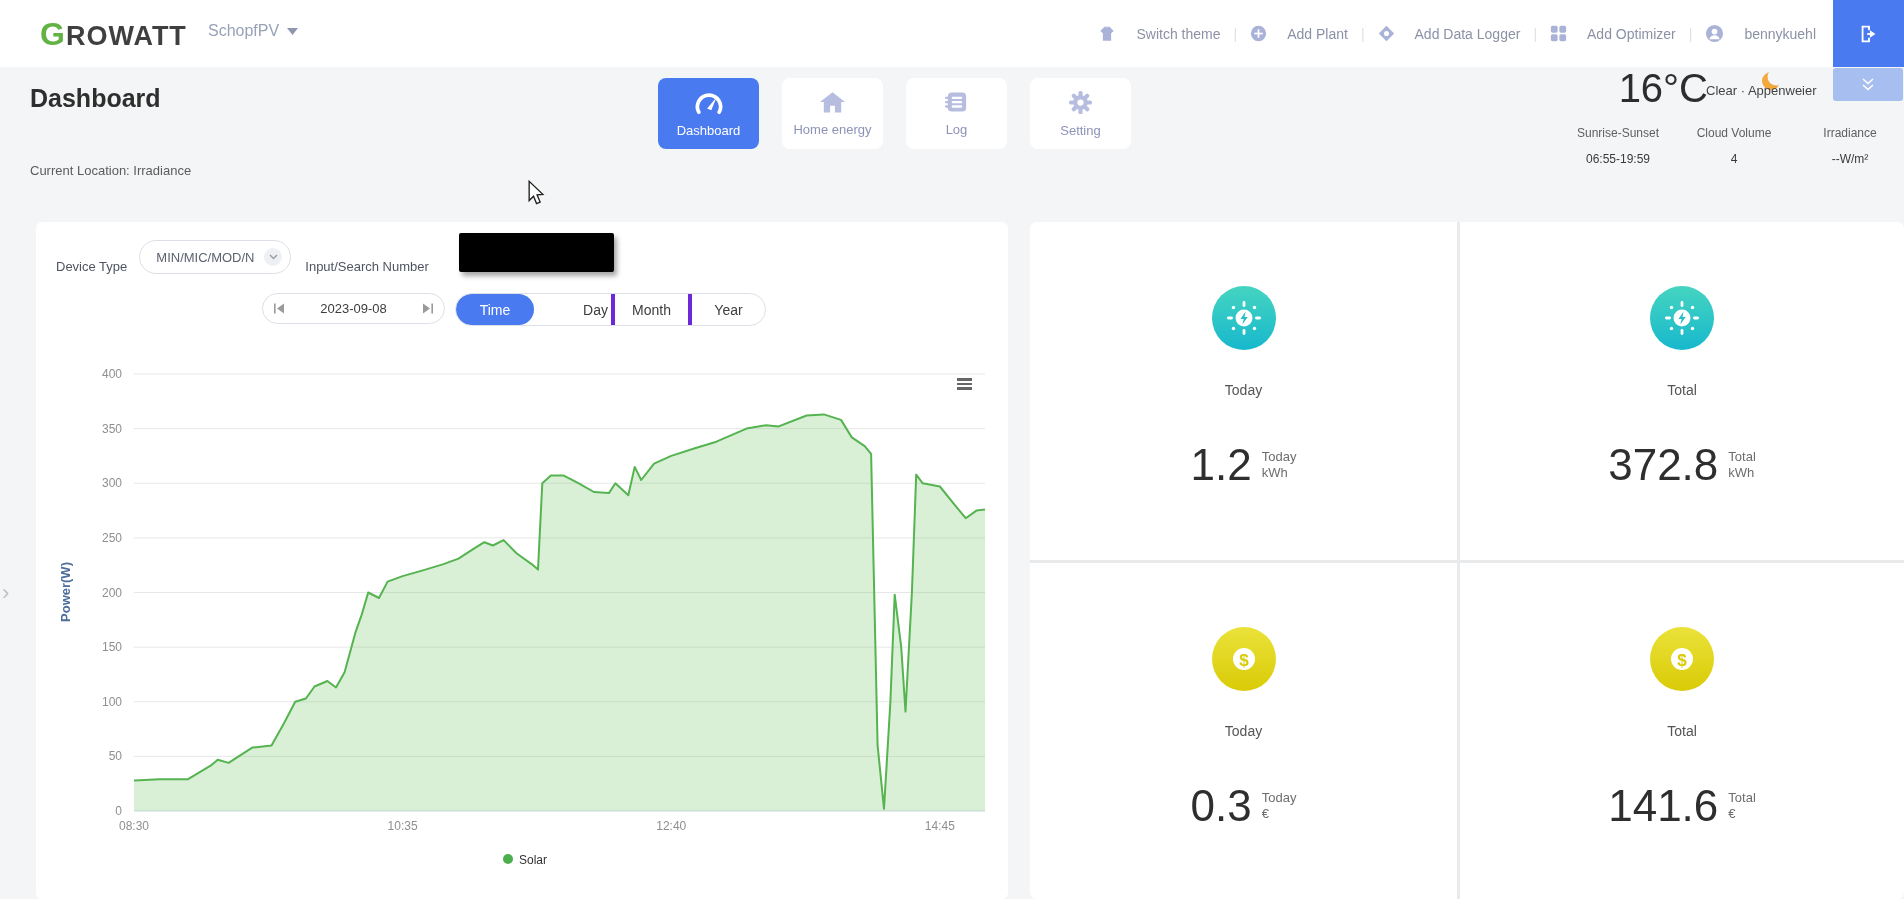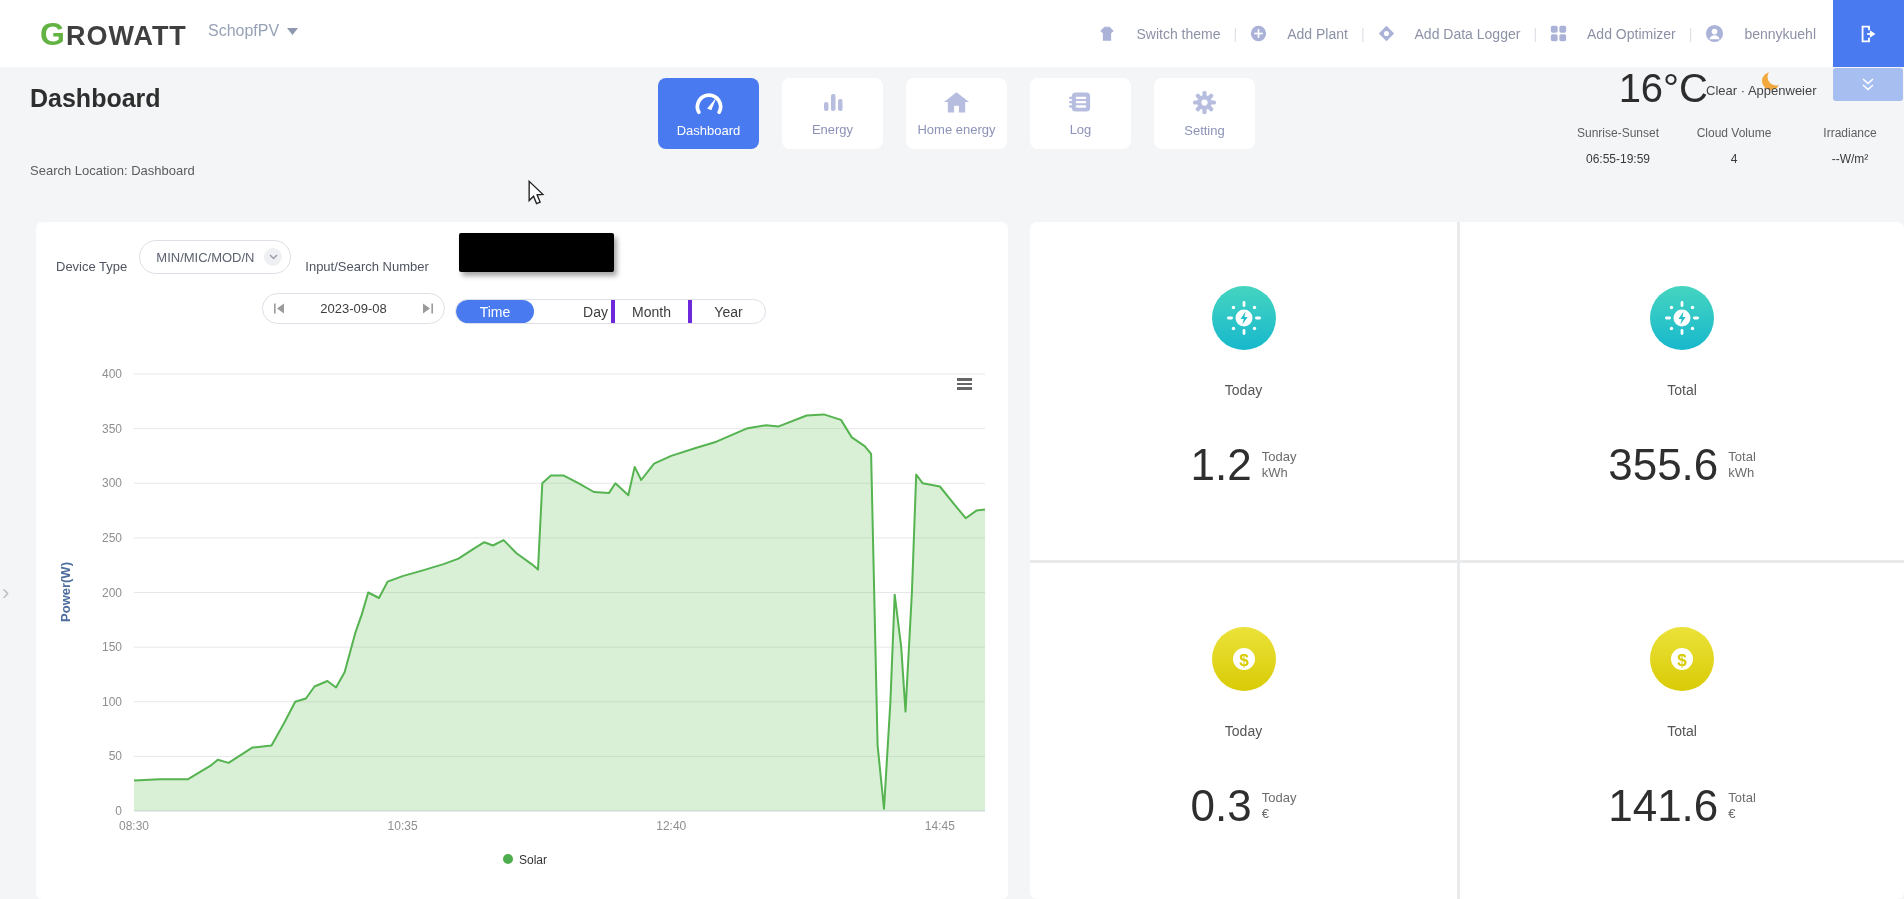--- a/index.html
+++ b/index.html
@@ -38,24 +38,24 @@
   .w-val { font-size:12px; color:#3a3a3a; white-space:nowrap; }
 
   
   .panel { position:absolute; left:36px; top:222px; width:972px; height:677px; background:#fff; border-radius:6px; }
   .filter-row { position:absolute; left:20px; top:18px; display:flex; align-items:flex-end; font-size:13px; color:#4f5560; }
   .pill { border:1px solid #dcdfe6; border-radius:17px; height:34px; display:flex; align-items:center; background:#fff; }
   .devpill { width:152px; margin-left:12px; padding:0 8px 0 16px; justify-content:space-between; cursor:pointer; color:#5c6270; }
   .chev-circ { width:18px; height:18px; border-radius:50%; background:#eef0f3; display:flex; align-items:center; justify-content:center; }
   .search-lbl { margin-left:14px; }
   .redacted { position:absolute; left:423px; top:11px; width:155px; height:39px; background:#000; border-radius:2px; box-shadow:3px 4px 5px rgba(0,0,0,0.35); cursor:text; }
-  .date-row { position:absolute; left:226px; top:71px; display:flex; align-items:flex-end; }
+  .date-row { position:absolute; left:226px; top:71px; display:flex; align-items:flex-start; }
   .datepill { width:183px; height:31px; padding:0 10px; justify-content:space-between; }
   .datepill .dt { font-size:13px; color:#3d3d3d; cursor:pointer; }
-  .range-tabs { margin-left:10px; display:flex; border:1px solid #dcdfe6; border-radius:17px; height:25px; overflow:hidden; background:#fff; }
+  .range-tabs { margin-left:10px; display:flex; border:1px solid #dcdfe6; border-radius:17px; height:33px; overflow:hidden; background:#fff; }
   .rtab { width:77px; display:flex; align-items:center; justify-content:center; font-size:14px; color:#3d3d3d; cursor:pointer; border-left:4px solid #6d28d9; }
   .rtab:first-child { border-left:none; }
   .rtab.active { background:#4a7af0; color:#fff; border-radius:17px; border-left:none; width:78px; }
   .rtab.active + .rtab { border-left:none;padding-left:46px; }
   .hamburger { position:absolute; left:921px; top:154px; width:18px; height:16px; cursor:pointer; display:flex; flex-direction:column; justify-content:center; gap:2px; }
   .hamburger span { display:block; width:15px; height:2.6px; background:#666; }
 
   
   .stats-panel { position:absolute; left:1030px; top:222px; width:874px; height:677px; border-radius:6px; overflow:hidden; display:grid; grid-template-columns:427px 1fr; grid-template-rows:338px 1fr; gap:3px; background:#e9eaec; }
   .qcell { background:#fff; display:flex; flex-direction:column; align-items:center; padding-top:64px;gap:16px; }
@@ -138,37 +138,29 @@
 </div>
 
 <div class="weather-toggle">
   <svg width="16" height="14" viewBox="0 0 16 14">
       <polyline points="3,1 8,5.5 13,1" fill="none" stroke="#fff" stroke-width="1.6"></polyline>
       <polyline points="3,7 8,11.5 13,7" fill="none" stroke="#fff" stroke-width="1.6"></polyline>
     </svg>
 </div>
 
 <div class="page-title">Dashboard</div>
-<div class="breadcrumb">Search Location: Dashboard</div>
+<div class="breadcrumb">Current Location: Irradiance</div>
 
 <div class="nav-row">
   <div class="navbtn active">
     <svg width="30" height="25" viewBox="0 0 32 27">
         <path d="M5 24 A 12.5 12.5 0 1 1 27 24" fill="none" stroke="currentColor" stroke-width="4" stroke-linecap="round"></path>
         <path d="M14 20 L24 8 L18.5 22" fill="currentColor"></path>
       </svg>
     <span class="lbl">Dashboard</span>
-  </div>
-  <div class="navbtn">
-    <svg width="26" height="24" viewBox="0 0 26 24">
-        <rect x="4" y="12" width="4.5" height="9" rx="2" fill="currentColor"></rect>
-        <rect x="11" y="4" width="4.5" height="17" rx="2" fill="currentColor"></rect>
-        <rect x="18" y="9" width="4.5" height="12" rx="2" fill="currentColor"></rect>
-      </svg>
-    <span class="lbl">Energy</span>
   </div>
   <div class="navbtn">
     <svg width="27" height="24" viewBox="0 0 28 24">
         <path d="M14 2 L27 12 H23 V23 H16.5 V16 H11.5 V23 H5 V12 H1 Z" fill="currentColor"></path>
       </svg>
     <span class="lbl">Home energy</span>
   </div>
   <div class="navbtn">
     <svg width="25" height="24" viewBox="0 0 26 24">
         <rect x="4" y="2" width="19" height="20" rx="4" fill="currentColor"></rect>
@@ -327,21 +319,21 @@
             <circle cx="30.5" cy="9.5" r="1.7"></circle>
             <circle cx="9.5" cy="30.5" r="1.7"></circle>
             <circle cx="30.5" cy="30.5" r="1.7"></circle>
             <circle cx="20" cy="20" r="8.5"></circle>
           </g>
           <path d="M21.5 13.5 L16.5 21 H19.7 L18.3 26.5 L23.7 19 H20.5 Z" fill="#22bfc9"></path>
         </svg>
     </div>
     <div class="qlbl">Total</div>
     <div class="qval">
-      <span class="qnum">355.6</span>
+      <span class="qnum">372.8</span>
       <span class="qunit"><span>Total</span><br><span>kWh</span></span>
     </div>
   </div>
   <div class="qcell">
     <div class="qicon money">
       <svg width="40" height="40" viewBox="0 0 40 40">
           <circle cx="20" cy="20" r="11" fill="#fff"></circle>
           <text x="20" y="26.5" font-size="17" font-weight="bold" fill="#d9cb06" text-anchor="middle">$</text>
         </svg>
     </div>

